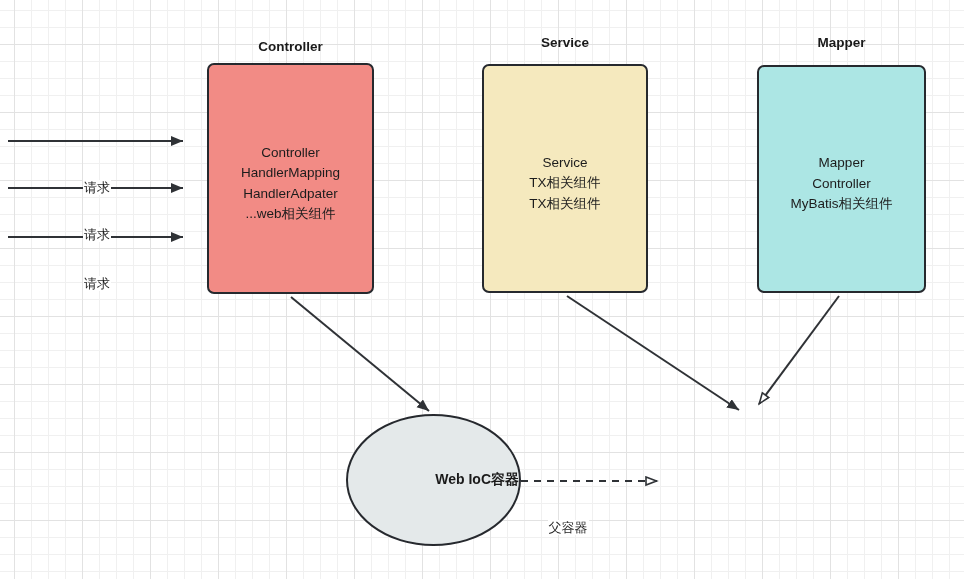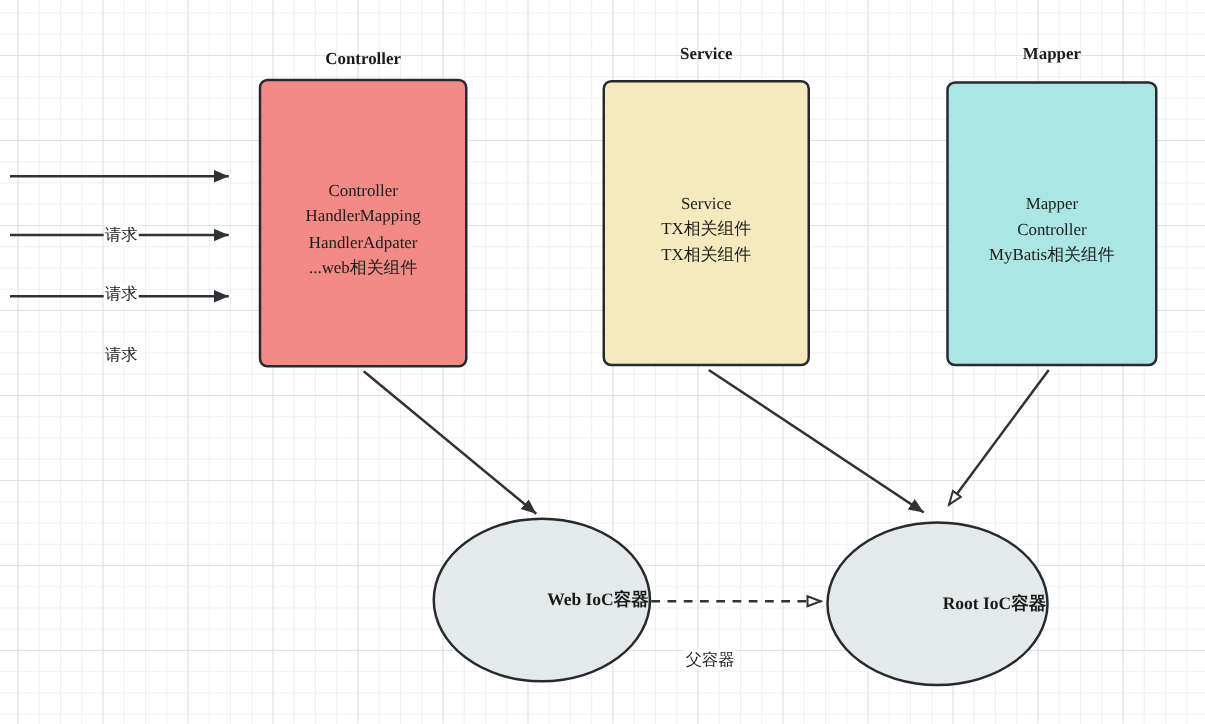--- a/index.html
+++ b/index.html
@@ -9,21 +9,20 @@
     position: relative;
     width: 964px;
     height: 579px;
     overflow: hidden;
     background:
       linear-gradient(90deg, #e2e2e2 1px, transparent 1px) 14px 0 / 68px 68px,
       linear-gradient(#e2e2e2 1px, transparent 1px) 0 44px / 68px 68px,
       linear-gradient(90deg, #f0f0f0 1px, transparent 1px) 14px 0 / 17px 17px,
       linear-gradient(#f0f0f0 1px, transparent 1px) 0 10px / 17px 17px,
       #ffffff;
-    font-family: Liberation Serif, serif;
   }
 
   .edges-layer { position: absolute; inset: 0; width: 964px; height: 579px; }
 
   .shape-title {
     position: absolute;
     text-align: center;
     font-weight: bold;
     font-size: 13.5px;
     color: #1a1a1a;
@@ -126,23 +125,20 @@
   <div class="box" id="box-mapper" style="background-color: rgb(172, 230, 228);">
     <span>Mapper</span>
     <span>Controller</span>
     <span>MyBatis相关组件</span>
   </div>
 
   <div class="ellipse" id="ellipse-web" style="background-color: rgb(228, 233, 234);">
     <span>Web IoC容器</span>
   </div>
 
-  <div class="ellipse" id="ellipse-root" style="background-color: rgb(228, 233, 234);">
-    <span>Root IoC容器</span>
-  </div>
 
   <div class="edge-label req-label-1">
     <span>请求</span>
   </div>
   <div class="edge-label req-label-2">
     <span>请求</span>
   </div>
   <div class="edge-label req-label-3">
     <span>请求</span>
   </div>

